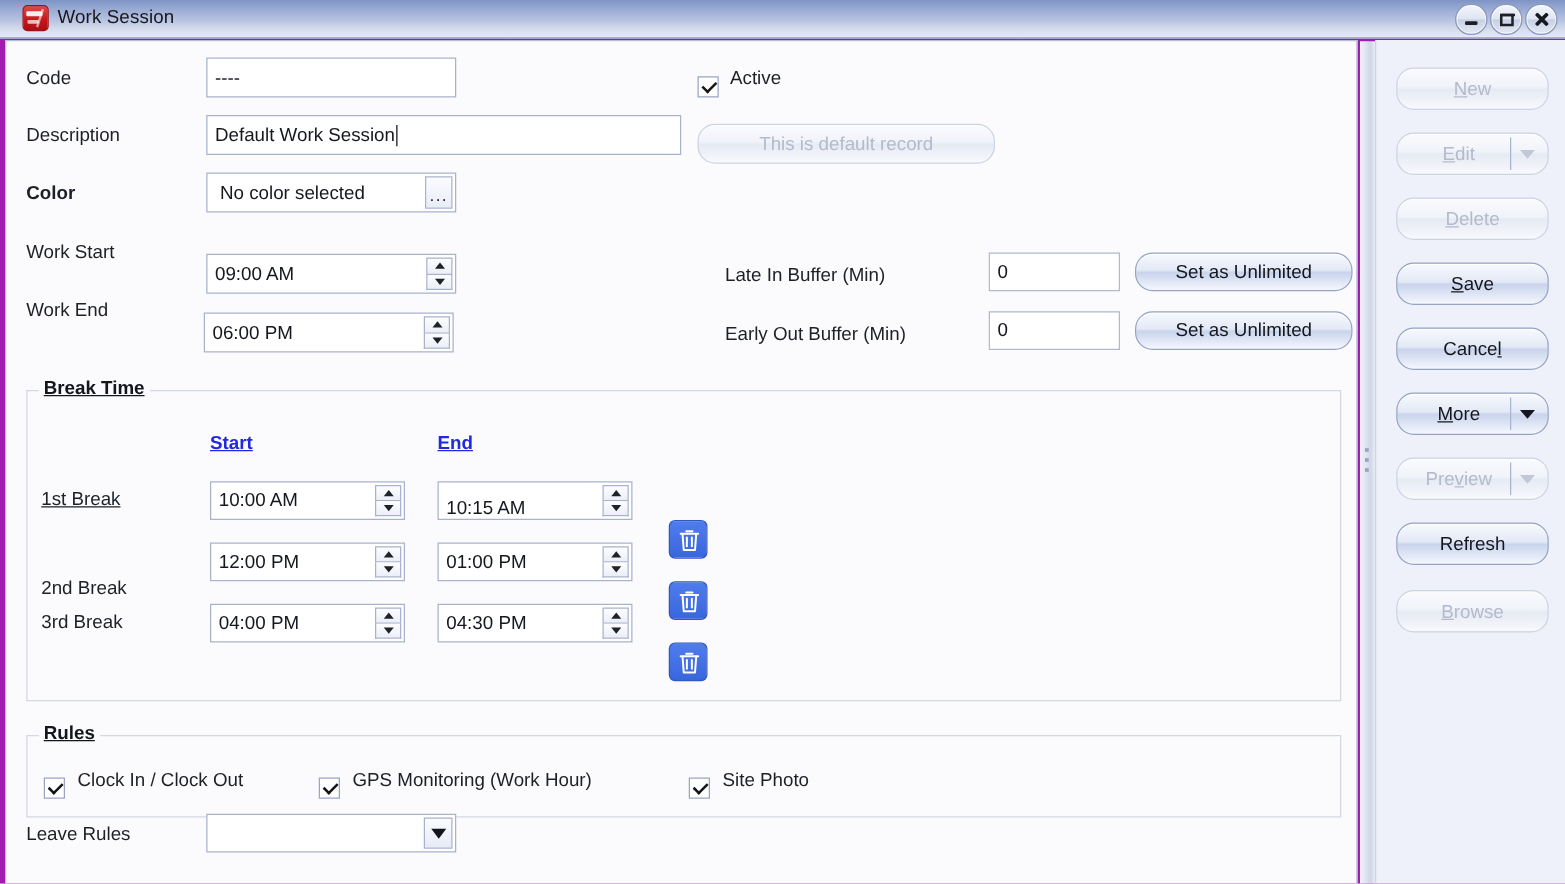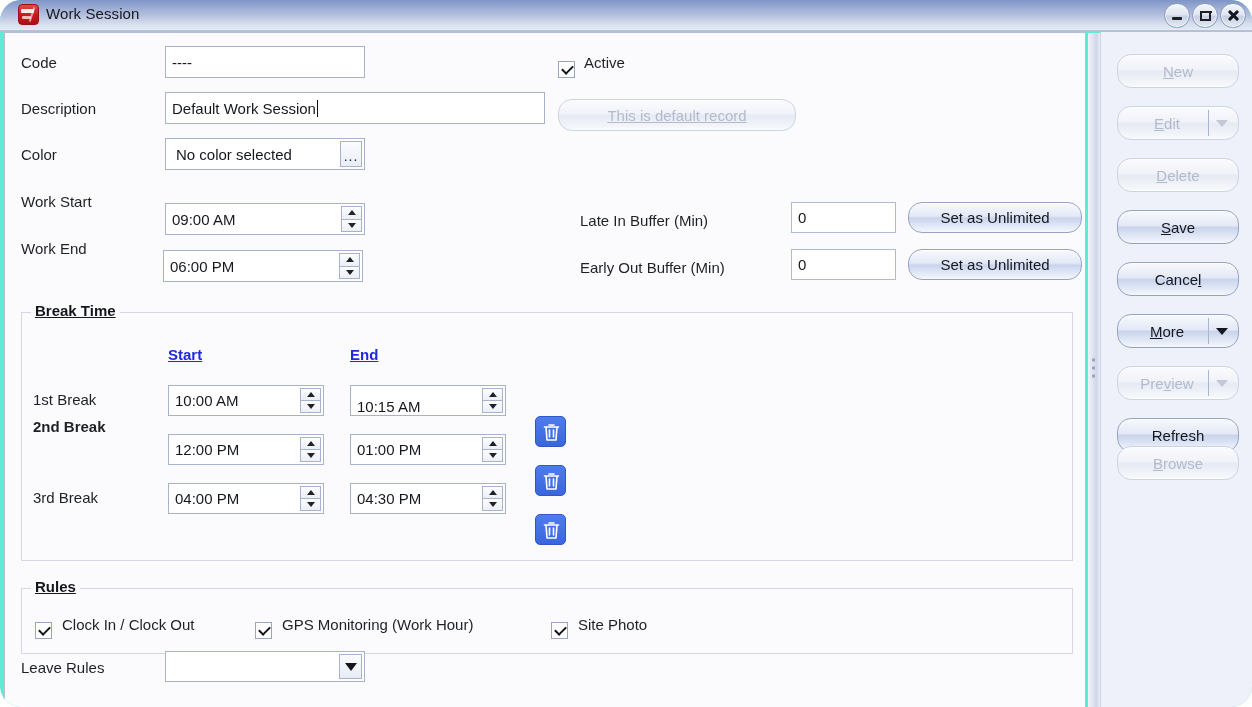--- a/index.html
+++ b/index.html
@@ -9,22 +9,21 @@
   }
   body {
     font-family: "Liberation Sans", sans-serif;
     -webkit-font-smoothing: antialiased;
   }
   #app {
     position: relative;
     width: 1252px;
     height: 707px;
     overflow: hidden;
-    background: #5eead4;
-    border-radius: 21px;
+    background: #a21caf;
   }
 
   
   .titlebar {
     position: absolute;
     left: 0; top: 0;
     width: 1252px; height: 31px;
     background: linear-gradient(to bottom,
         #7f94c6 0%, #8ea2cf 14%, #b6c1df 52%, #d6dcec 78%, #e7eaf4 100%);
     border-bottom: 1px solid #b9c1d8;
@@ -364,25 +363,25 @@
 
     <div class="lbl" style="left:16px; top:67px;">Description</div>
     <div class="tf" style="left:160px; top:59px; width:380px; height:32px;">
       <span>Default Work Session</span>
         <span class="caret"></span>
     </div>
 
     <div class="cb checked" style="left:553px; top:28px;"></div>
     <div class="lbl" style="left:579px; top:21px;">Active</div>
 
-    <div class="pill disabled" style="left:553px; top:66px; width:238px; height:32px;text-decoration:underline;">
+    <div class="pill disabled" style="left:553px; top:66px; width:238px; height:32px;">
       <span>This is default record</span>
     </div>
 
-    <div class="lbl" style="left:16px; top:113px;">Color</div>
+    <div class="lbl" style="left:16px; top:113px;font-weight:bold;">Color</div>
     <div class="tf" style="left:160px; top:105px; width:200px; height:32px; padding-left:10px;">
       <span>No color selected</span>
       <div class="ellipsis-btn">
         <span>...</span>
       </div>
     </div>
 
     <div class="lbl" style="left:16px; top:160px;">Work Start</div>
     <div class="tf" style="left:160px; top:170px; width:200px; height:32px; top:170px;">
       <span>09:00 AM</span>
@@ -424,21 +423,21 @@
     <div class="pill" style="left:903px; top:216px; width:174px; height:31px;">
       <span>Set as Unlimited</span>
     </div>
 
     <div class="group" style="left:16px; top:279px; width:1052px; height:249px;"></div>
     <div class="group-title" style="left:26px; top:269px;">Break Time</div>
 
     <div class="col-head" style="left:163px; top:313px;">Start</div>
     <div class="col-head" style="left:345px; top:313px;">End</div>
 
-    <div class="lbl" style="left:28px; top:358px;">1st Break</div>
+    <div class="lbl" style="left:28px; top:358px;text-decoration:underline;">1st Break</div>
     <div class="tf" style="left:163px; top:352px; width:156px; height:31px;">
       <span>10:00 AM</span>
       <div class="spin">
         <button>
             <span class="tri-up"></span>
           </button>
         <button>
             <span class="tri-dn"></span>
           </button>
       </div>
@@ -453,21 +452,21 @@
             <span class="tri-dn"></span>
           </button>
       </div>
     </div>
     <div class="trash" style="left:530px; top:383px;">
       <svg width="19" height="20" viewBox="0 0 19 20">
         <path d="M2.5 5 h14 M7 3 h5 M4 5 l1 13 h9 l1 -13 M7.5 8 v7 M11.5 8 v7" fill="none" stroke="#ffffff" stroke-width="1.6" stroke-linecap="round" stroke-linejoin="round"></path>
       </svg>
     </div>
 
-    <div class="lbl" style="left:28px; top:385px;font-weight:bold;">2nd Break</div>
+    <div class="lbl" style="left:28px; top:429px;">2nd Break</div>
     <div class="tf" style="left:163px; top:401px; width:156px; height:31px;">
       <span>12:00 PM</span>
       <div class="spin">
         <button>
             <span class="tri-up"></span>
           </button>
         <button>
             <span class="tri-dn"></span>
           </button>
       </div>
@@ -581,19 +580,19 @@
     <div class="pill disabled" style="left:16px; top:334px; width:122px; height:34px;">
       <span style="margin-right:22px;">Pre<u>v</u>iew</span>
       <div class="sep"></div>
         <div class="dd"></div>
     </div>
 
     <div class="pill" style="left:16px; top:386px; width:122px; height:34px;">
       <span>Refresh</span>
     </div>
 
-    <div class="pill disabled" style="left:16px; top:414px; width:122px; height:34px;">
+    <div class="pill disabled" style="left:16px; top:440px; width:122px; height:34px;">
       <span><u>B</u>rowse</span>
     </div>
 
   </div>
 
 </div>
 
 </body></html>

